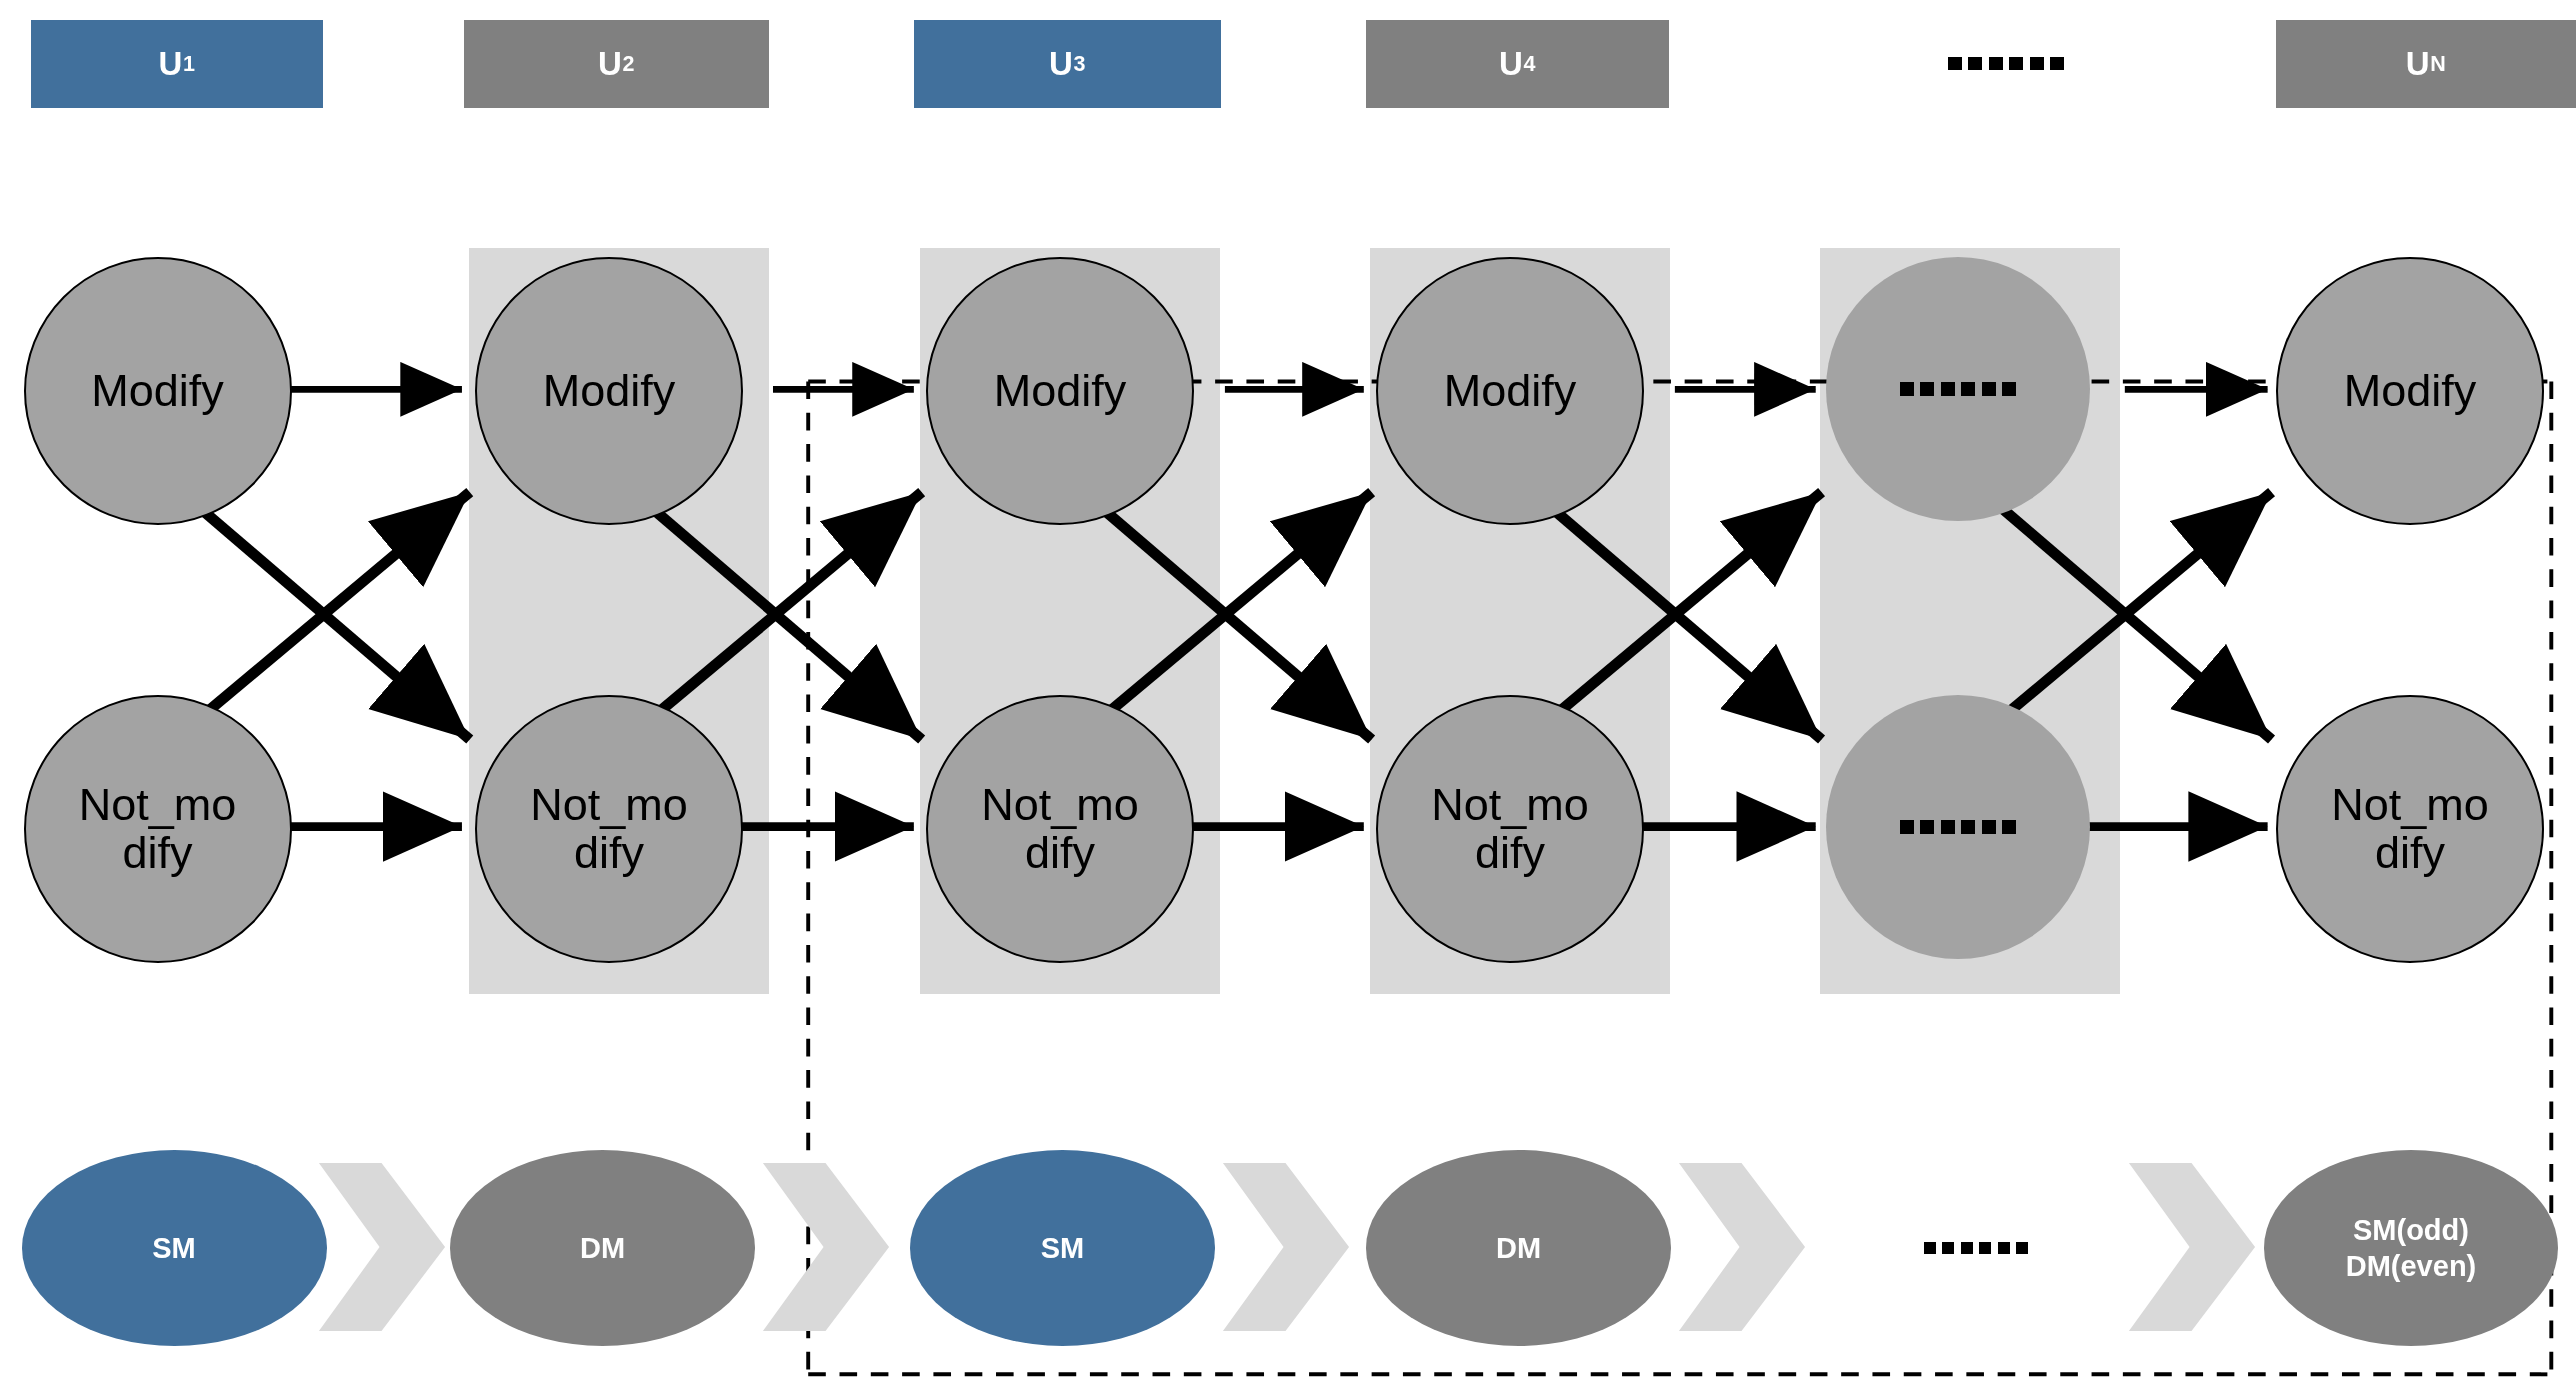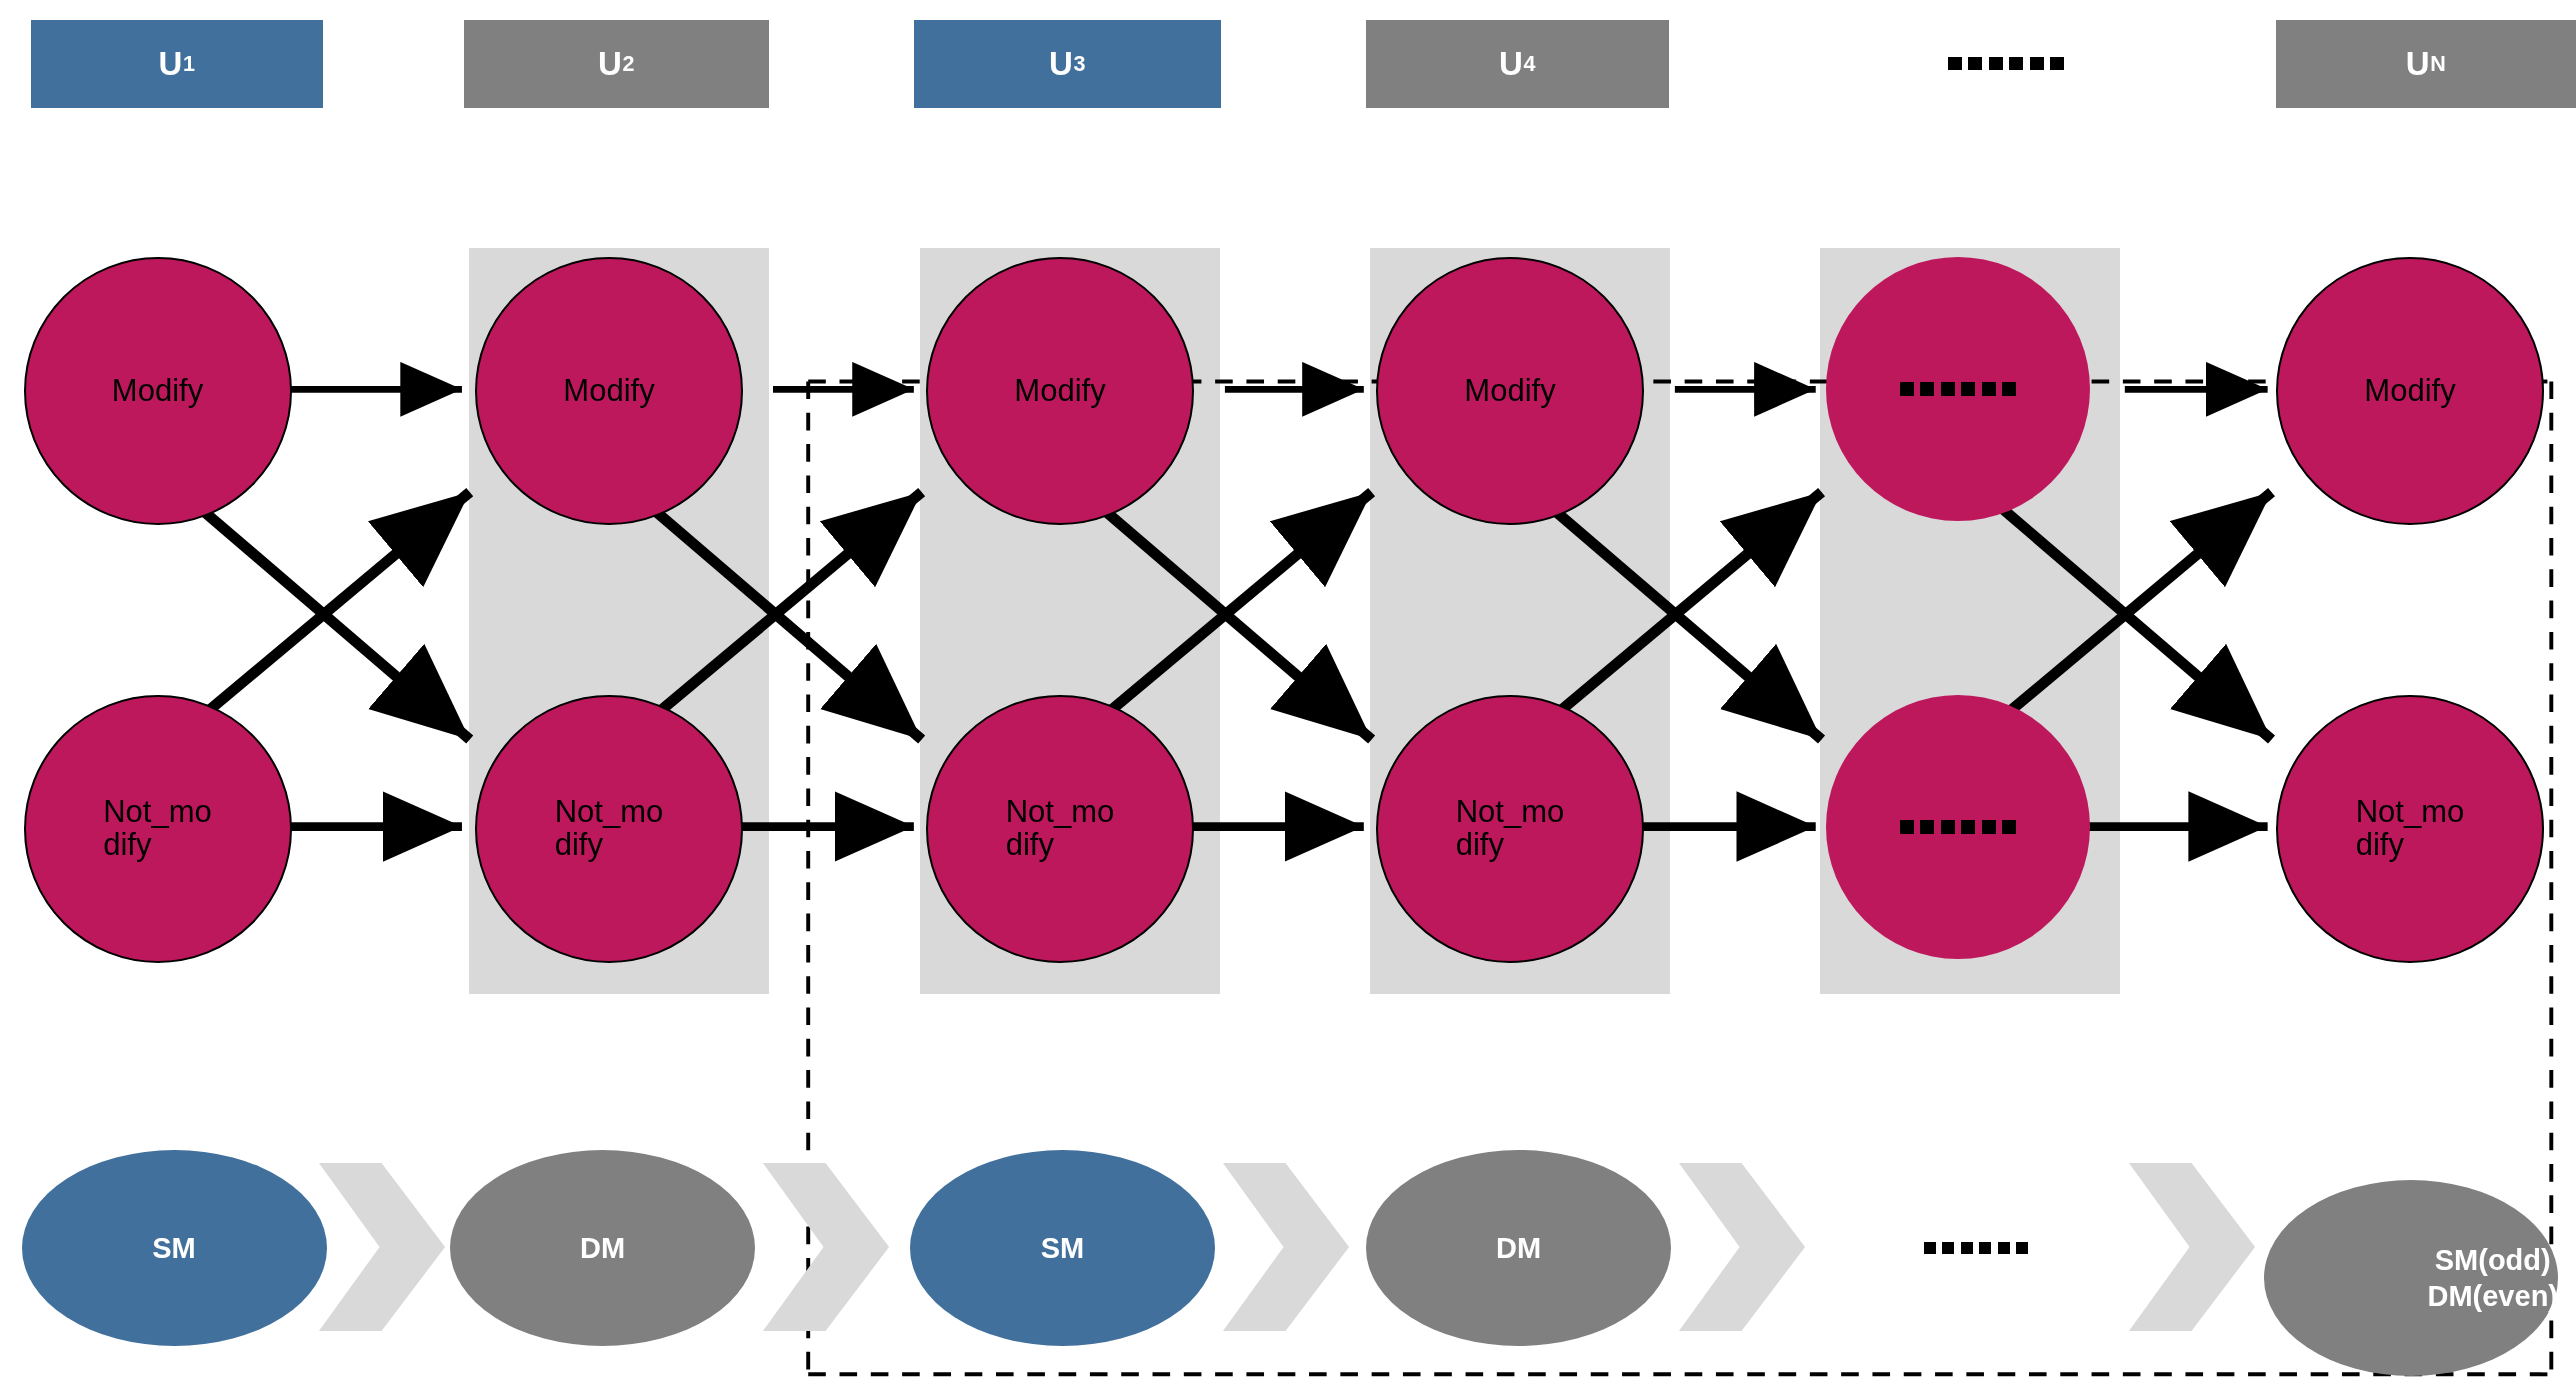--- a/index.html
+++ b/index.html
@@ -17,23 +17,23 @@
   .dots{display:flex;align-items:center;gap:6.8px;}
   .dots i{display:block;width:13.7px;height:13.7px;background:#000;}
   .dots.small i{width:11.7px;height:11.7px;}
 
   .dots-holder{position:absolute;display:flex;align-items:center;justify-content:center;}
 
   
   .band{position:absolute;background:#D9D9D9;}
 
   
-  .node{position:absolute;border-radius:50%;background:#be185d;
-        display:flex;align-items:center;justify-content:center;text-align:left;
-        font-size:31px;color:#000000;line-height:1.06;}
+  .node{position:absolute;border-radius:50%;background:#a3a3a3;
+        display:flex;align-items:center;justify-content:center;text-align:center;
+        font-size:45px;color:#000000;line-height:1.06;}
   .node.bordered{border:2px solid #000000;}
   .node.plain{border:none;}
 
   
   .pill{position:absolute;border-radius:50%;display:flex;align-items:center;
         justify-content:center;text-align:center;color:#ffffff;font-weight:bold;
         font-size:29px;line-height:1.25;}
   .p-blue{background:#41709C;text-align:center;}
   .p-gray{background:#808080;}
   .chev{position:absolute;}
@@ -246,21 +246,21 @@
         <i></i>
         <i></i>
         <i></i>
       </span>
   </div>
 
   <svg class="chev" style="left:2121px;top:1159px;width:142px;height:176px;" viewBox="0 0 145 180">
     <path d="M8,4 L72,4 L137,90 L72,176 L8,176 L70,90 Z" fill="#D9D9D9"></path>
   </svg>
 
-  <div class="pill p-gray" style="left:2264px;top:1180px;width:294px;height:196px;justify-content:flex-end;">
+  <div class="pill p-gray" style="left:2264px;top:1150px;width:294px;height:196px;">
     <div>
       <div>SM(odd)</div>
       <div>DM(even)</div>
     </div>
   </div>
 
 </div>
 
 
 </body></html>

